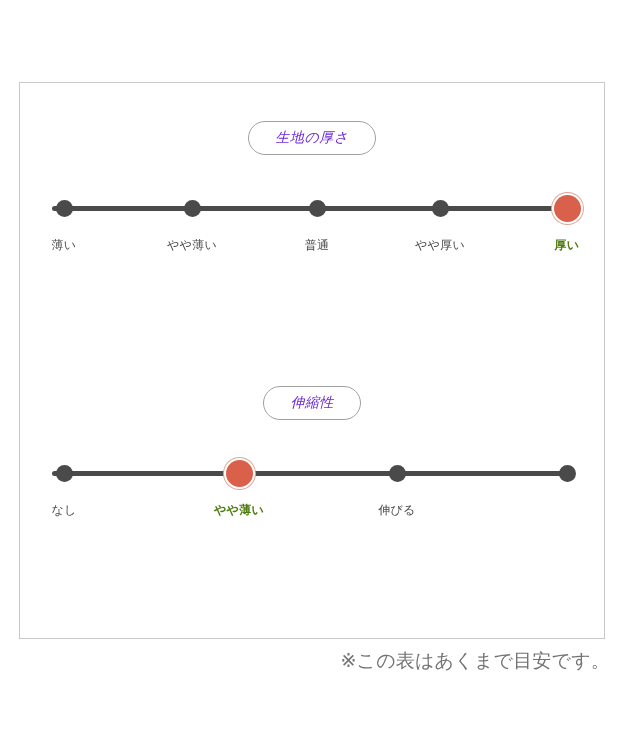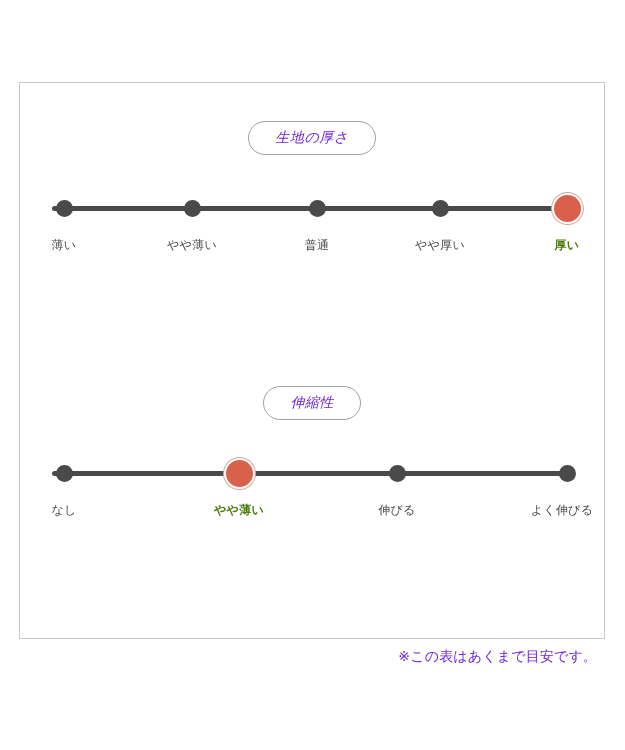--- a/index.html
+++ b/index.html
@@ -114,25 +114,25 @@
     letter-spacing: 0.02em;
   }
   .label.bold {
     font-weight: bold;
     color: #4d7c0f;
   }
 
   
   .footnote {
     position: absolute;
-    right: 28px;
+    right: 15px;
     top: 648px;
-    font-size: 14px;
+    font-size: 19px;
     letter-spacing: 0.01em;
-    color: #6d28d9;
+    color: #737373;
     white-space: nowrap;
   }
 </style>
 </head>
 <body>
 
 <div class="page">
 
   <div class="spec-card">
 
@@ -169,21 +169,20 @@
         <div class="node" style="left:12px;"></div>
         <div class="node active" style="left:187px;"></div>
         <div class="node" style="left:345px;"></div>
         <div class="node" style="left:515px;"></div>
       </div>
 
       <div class="labels" style="width:520px; margin-top:14px;">
         <span class="label" style="left:12px;">なし</span>
         <span class="label bold" style="left:187px;">やや薄い</span>
         <span class="label" style="left:345px;">伸びる</span>
-        <span class="label" style="left:510px;">よく伸びる</span>
       </div>
     </div>
 
   </div>
 
   <div class="footnote">※この表はあくまで目安です。</div>
 
 </div>
 
 </body></html>

